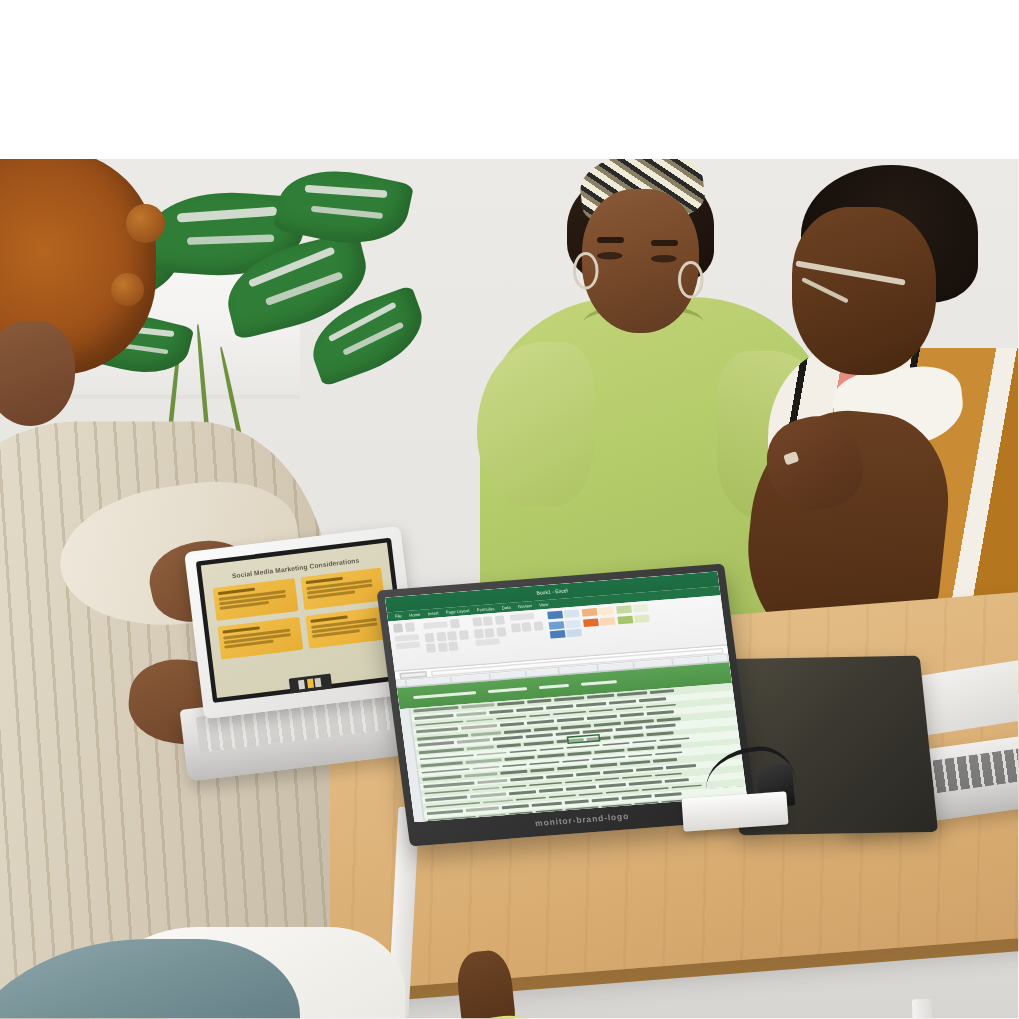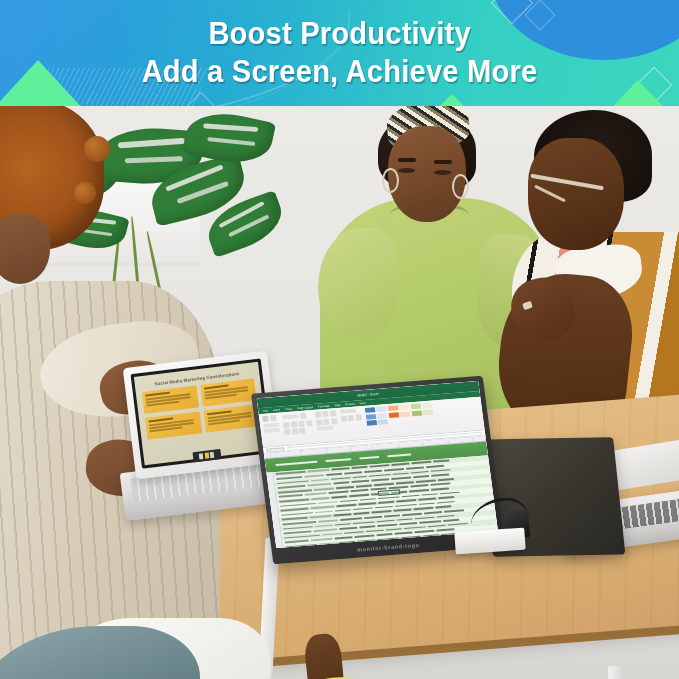--- a/index.html
+++ b/index.html
@@ -475,39 +475,20 @@
     position: absolute; left: 240px; top: 356px; width: 56px; height: 30px;
     background: linear-gradient(160deg,#2d2d2d,#161616); transform: rotate(-8deg);
     border-radius: 2px;
   }
 </style>
 </head>
 <body>
 
 <div id="page">
 
-  <div class="banner">
-    <div class="bn-circle"></div>
-    <div class="bn-wave"></div>
-    <div class="bn-wave2"></div>
-    <div class="bn-wave3"></div>
-    <div class="bn-hatch"></div>
-    <div class="bn-dia d1"></div>
-    <div class="bn-dia d2"></div>
-    <div class="bn-dia d3"></div>
-    <div class="bn-dia d4"></div>
-    <div class="bn-tri left"></div>
-    <div class="bn-tri mid"></div>
-    <div class="bn-tri right"></div>
-
-    <div class="bn-text">
-      <div class="bn-line l1">Boost Productivity</div>
-      <div class="bn-line l2">Add a Screen, Achieve More</div>
-    </div>
-  </div>
 
   <div class="photo">
 
     <div class="wall"></div>
     <div class="window-sill"></div>
     <div class="floor"></div>
 
     <div>
       <div class="plant-pot"></div>
       <div class="stem" style="left:112px;top:120px;width:3px;height:120px;transform:rotate(6deg)"></div>

